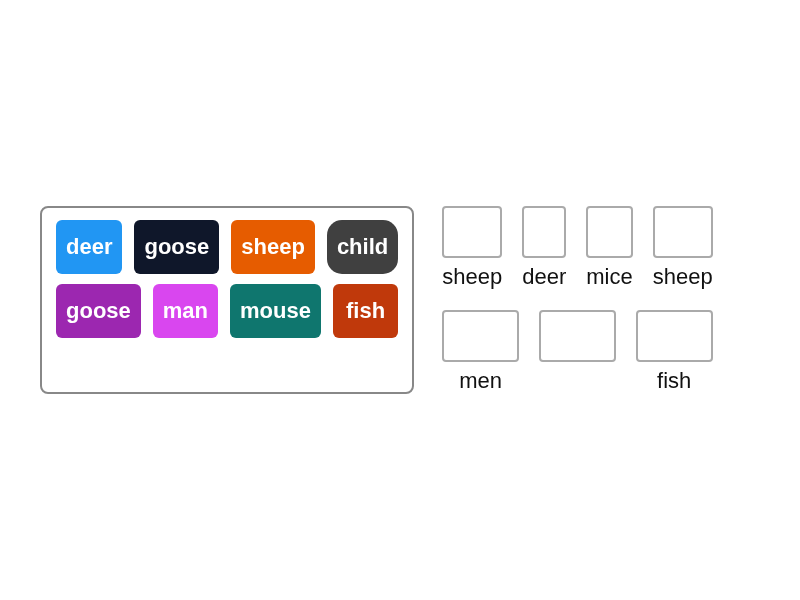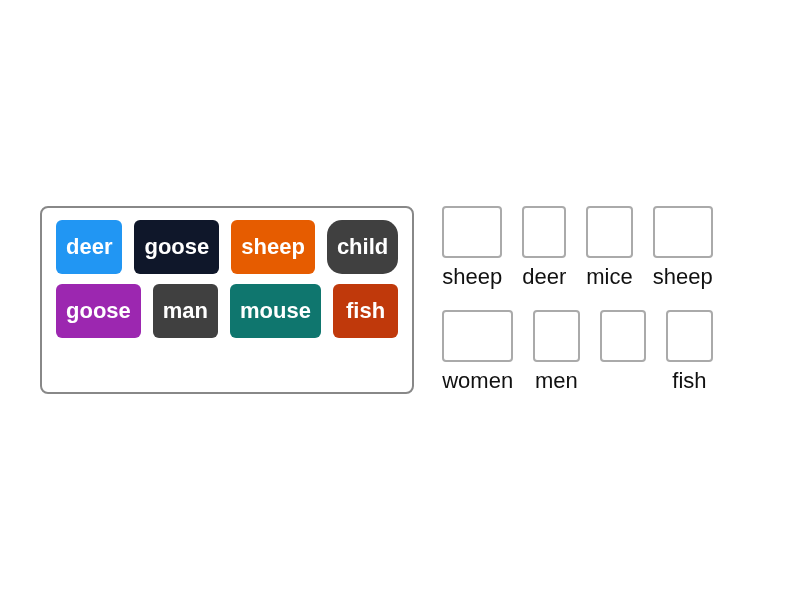--- a/index.html
+++ b/index.html
@@ -49,21 +49,21 @@
       font-weight: bold;
       cursor: pointer;
       user-select: none;
     }
 
     .tile-blue       { background: #2196f3; }
     .tile-red        { background: #0f172a; }
     .tile-orange     { background: #e65c00; }
     .tile-green      { background: #404040; border-radius: 15px; }
     .tile-purple     { background: #9c27b0; }
-    .tile-dark-blue  { background: #404040; text-align: right; }
+    .tile-dark-blue  { background: #d946ef; text-align: right; }
     .tile-teal       { background: #0f766e; }
     .tile-brown-red  { background: #c0390b; }
 
     
     .drop-section {
       display: flex;
       flex-direction: column;
       gap: 20px;
     }
 
@@ -141,24 +141,20 @@
           <div class="drop-item">
             <div class="drop-box"></div>
             <div class="drop-label">sheep</div>
           </div>
         </div>
       </div>
       <div class="drop-row-group">
         <div class="drop-row">
           <div class="drop-item">
             <div class="drop-box"></div>
-            <div class="drop-label">women</div>
-          </div>
-          <div class="drop-item">
-            <div class="drop-box"></div>
             <div class="drop-label">men</div>
           </div>
           <div class="drop-item">
             <div class="drop-box"></div>
           </div>
           <div class="drop-item">
             <div class="drop-box"></div>
             <div class="drop-label">fish</div>
           </div>
         </div>

